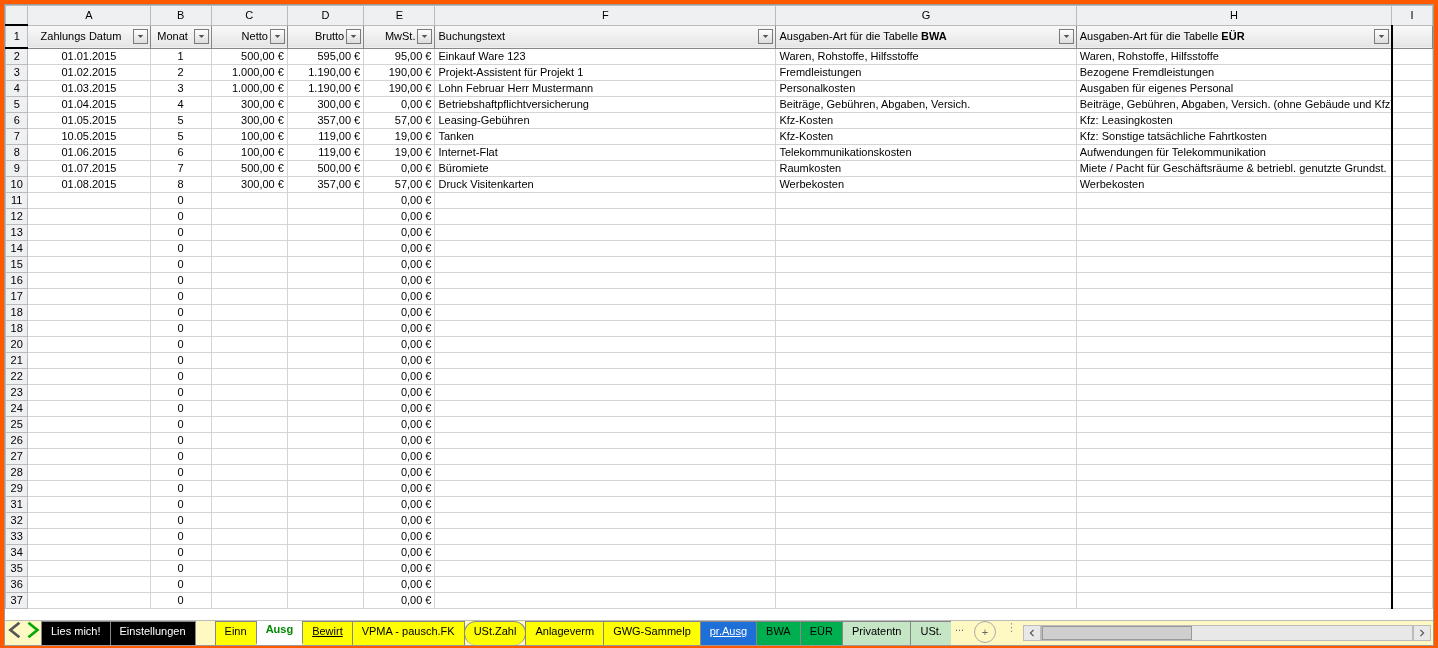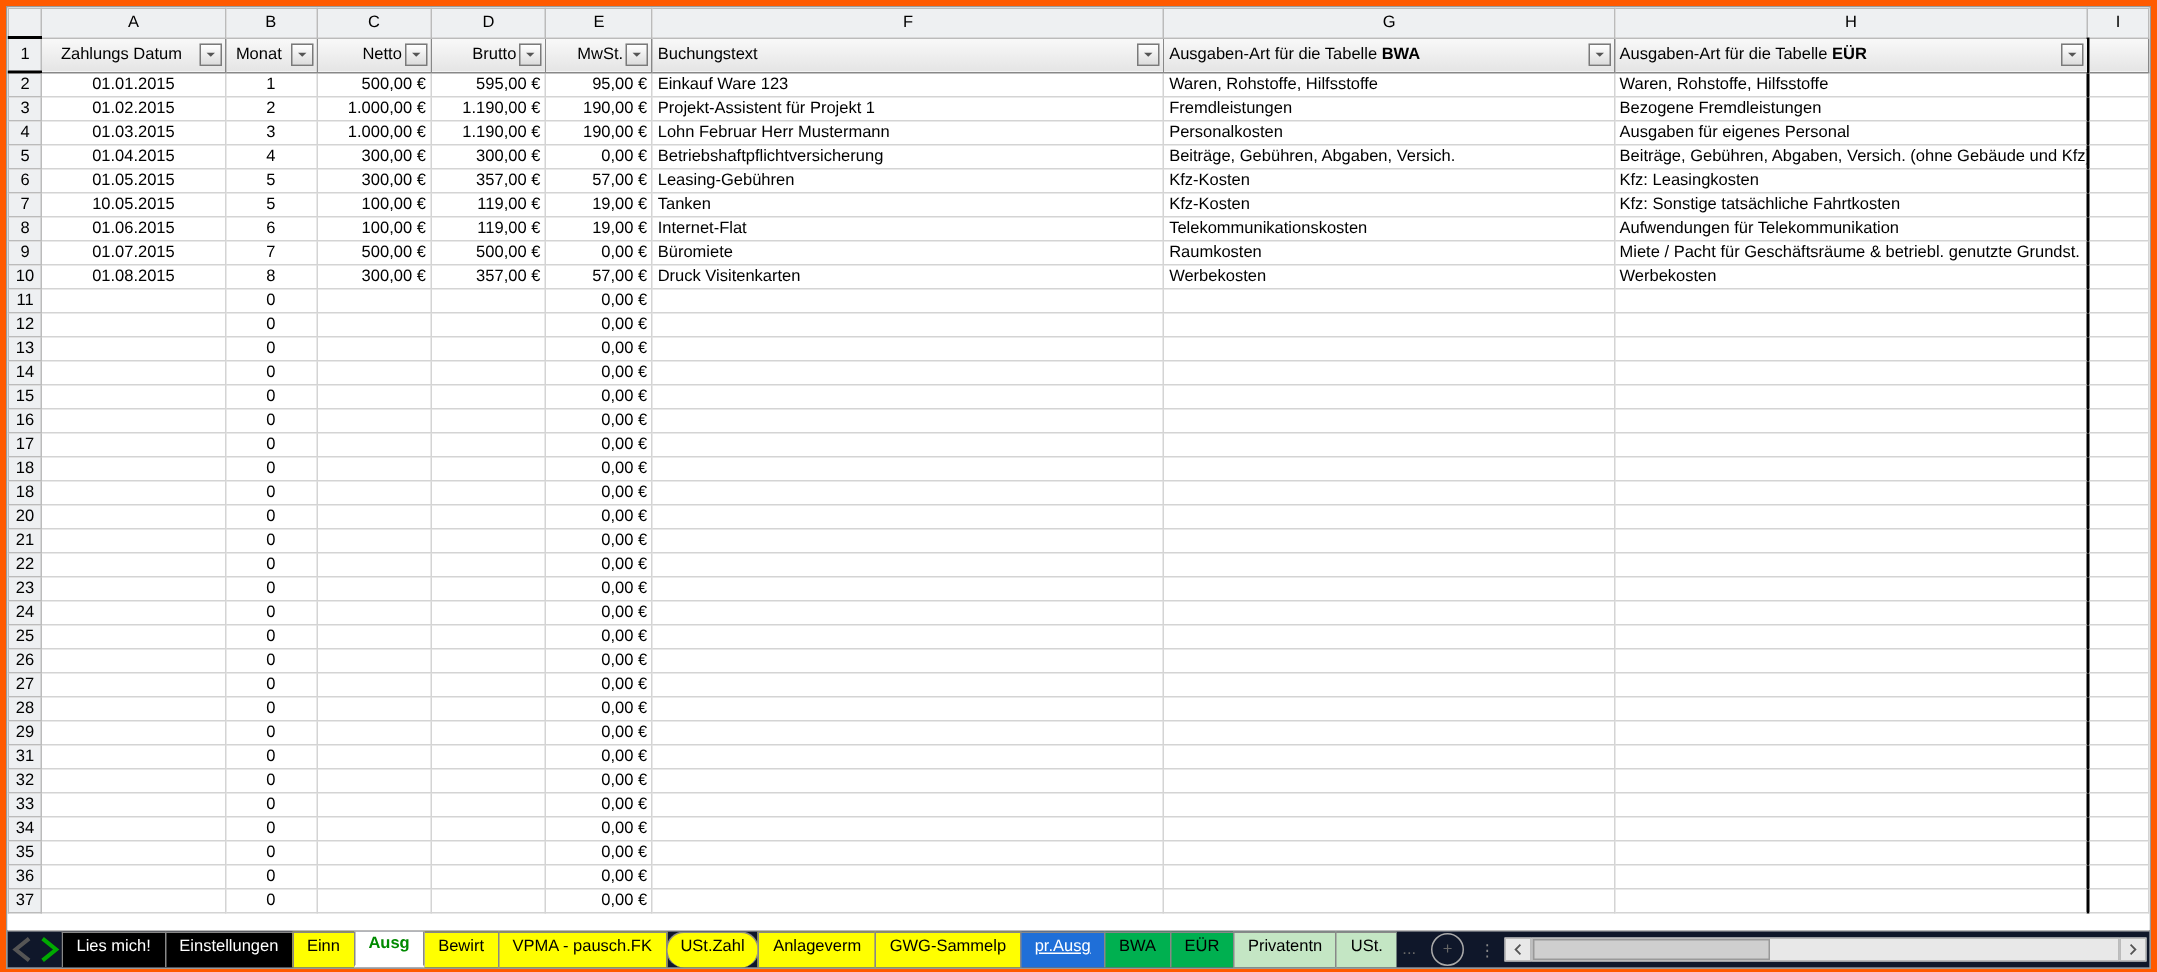--- a/index.html
+++ b/index.html
@@ -13,21 +13,21 @@
   .hdr-row td.data{background:linear-gradient(#f9f9f9,#e5e5e5);font-weight:normal;height:22px;position:relative;border:1px solid #888;}
   .hdr-row td.data .lbl{padding-right:16px;text-align:right;}
   .filter{position:absolute;right:2px;top:3px;width:13px;height:13px;border:1px solid #7a7a7a;background:linear-gradient(#fff,#dcdcdc);display:flex;align-items:center;justify-content:center;}
   .filter svg{width:7px;height:7px;}
   .num{text-align:right;}
   .ctr{text-align:center;}
   .lft{text-align:left;}
   .bold-r{border-right:2px solid #000 !important;margin-left:41px;}
   .hdr-row td{border-top:2px solid #000;border-bottom:2px solid #000;}
   
-  .tab-strip{display:flex;align-items:center;height:24px;background:#0f172a;border-top:1px solid #bbb;font-size:11px;}
+  .tab-strip{display:flex;height:24px;background:#fef9c3;border-top:1px solid #bbb;font-size:11px;}
   .nav-btn{width:18px;height:18px;display:flex;align-items:center;justify-content:center;color:#555;}
   .tabs{display:flex;align-items:flex-end;height:24px;overflow:hidden;}
   .tab{padding:2px 9px;border:1px solid #888;border-bottom:none;margin-right:-1px;background:#e8e8e8;height:19px;line-height:15px;white-space:nowrap;}
   .tab.active{background:#fff;border-bottom:2px solid #fff;font-weight:bold;position:relative;top:0;}
   .plus-btn{width:20px;height:20px;border:1px solid #aaa;border-radius:50%;display:flex;align-items:center;justify-content:center;margin:0 6px;color:#666;}
   .dots{padding:0 4px;color:#666;}
   .hscroll{flex:1;display:flex;align-items:center;padding:0 2px;}
   .hscroll .track{flex:1;height:14px;background:#e8e8e8;border:1px solid #bbb;position:relative;}
   .hscroll .thumb{position:absolute;left:0;top:0;bottom:0;width:40%;background:#cfcfcf;border:1px solid #999;}
   .hscroll .arr{width:16px;height:14px;border:1px solid #bbb;background:#e8e8e8;display:flex;align-items:center;justify-content:center;}
@@ -540,23 +540,23 @@
         </svg>
       </div>
     <div class="nav-btn">
         <svg viewBox="0 0 10 10">
           <path d="M3 1 L8 5 L3 9" fill="none" stroke="#0a0" stroke-width="1.5"></path>
         </svg>
       </div>
     <div class="tabs" id="tabs">
         <div class="tab" style="background: rgb(0, 0, 0); color: rgb(255, 255, 255);">Lies mich!</div>
         <div class="tab" style="background: rgb(0, 0, 0); color: rgb(255, 255, 255);">Einstellungen</div>
-        <div class="tab" style="background: rgb(255, 255, 0); color: rgb(0, 0, 0);">Einn</div>
+        <div class="tab" style="background: rgb(255, 255, 0); color: rgb(0, 0, 0); margin-left: 20px;">Einn</div>
         <div class="tab active" style="background: rgb(255, 255, 255); color: rgb(0, 138, 0); border-top: 2px solid rgb(0, 176, 80);">Ausg</div>
-        <div class="tab" style="background: rgb(255, 255, 0); color: rgb(0, 0, 0);">Bewirt</div>
+        <div class="tab" style="background: rgb(255, 255, 0); color: rgb(0, 0, 0); text-decoration: underline;">Bewirt</div>
         <div class="tab" style="background: rgb(255, 255, 0); color: rgb(0, 0, 0);">VPMA - pausch.FK</div>
         <div class="tab" style="background: rgb(255, 255, 0); color: rgb(0, 0, 0); border-radius: 12px;">USt.Zahl</div>
         <div class="tab" style="background: rgb(255, 255, 0); color: rgb(0, 0, 0);">Anlageverm</div>
         <div class="tab" style="background: rgb(255, 255, 0); color: rgb(0, 0, 0);">GWG-Sammelp</div>
         <div class="tab" style="background: rgb(31, 111, 216); color: rgb(255, 255, 255); text-decoration: underline;">pr.Ausg</div>
         <div class="tab" style="background: rgb(0, 176, 80); color: rgb(0, 0, 0);">BWA</div>
         <div class="tab" style="background: rgb(0, 176, 80); color: rgb(0, 0, 0);">EÜR</div>
         <div class="tab" style="background: rgb(196, 230, 196); color: rgb(0, 0, 0);">Privatentn</div>
         <div class="tab" style="background: rgb(196, 230, 196); color: rgb(0, 0, 0);">USt.</div>
       </div>

